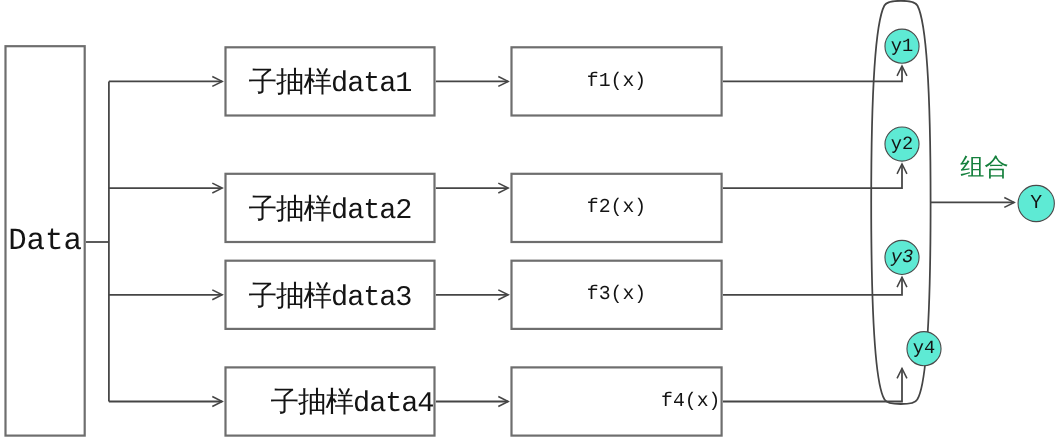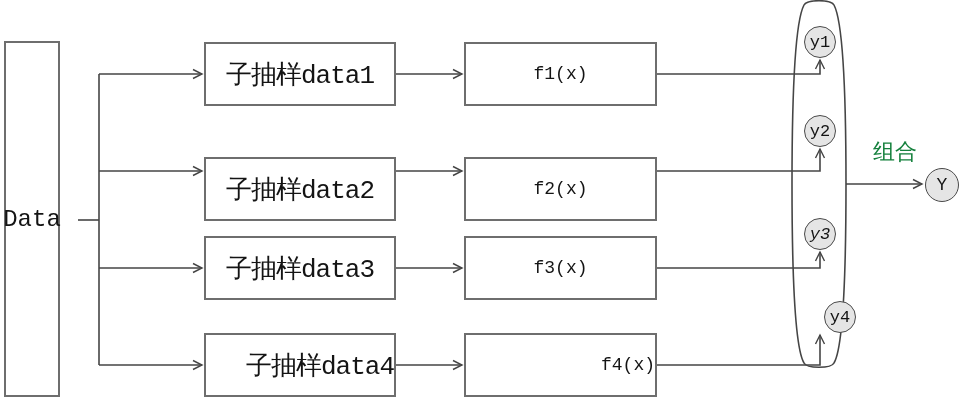--- a/index.html
+++ b/index.html
@@ -25,22 +25,22 @@
     box-sizing: border-box;
     border: 2px solid #6e6e6e;
     background: #ffffff;
     display: flex;
     align-items: center;
     justify-content: center;
     color: #141414;
   }
   .box-data {
     left: 4px; top: 41px;
-    width: 56px; height: 356px;
-    font-size: 24px;
+    width: 74px; height: 356px;
+    font-size: 28px;
   }
   .box-sub {
     left: 204px;
     width: 192px; height: 64px;
     font-size: 26px;
     letter-spacing: -1px;
   }
   .box-fn {
     left: 464px;
     width: 193px; height: 64px;
@@ -48,21 +48,21 @@
   }
   .row1 { top: 42px; text-align: center; }
   .row2 { top: 157px; }
   .row3 { top: 236px; }
   .row4 { top: 333px; justify-content: flex-end; }
   .circle {
     position: absolute;
     box-sizing: border-box;
     border: 1.5px solid #4a4a4a;
     border-radius: 50%;
-    background: #e5e5e5;
+    background: #5eead4;
     display: flex;
     align-items: center;
     justify-content: center;
     color: #141414;
     font-size: 17px;
   }
   .circle-y {
     left: 804px;
     width: 32px; height: 32px;
   }

